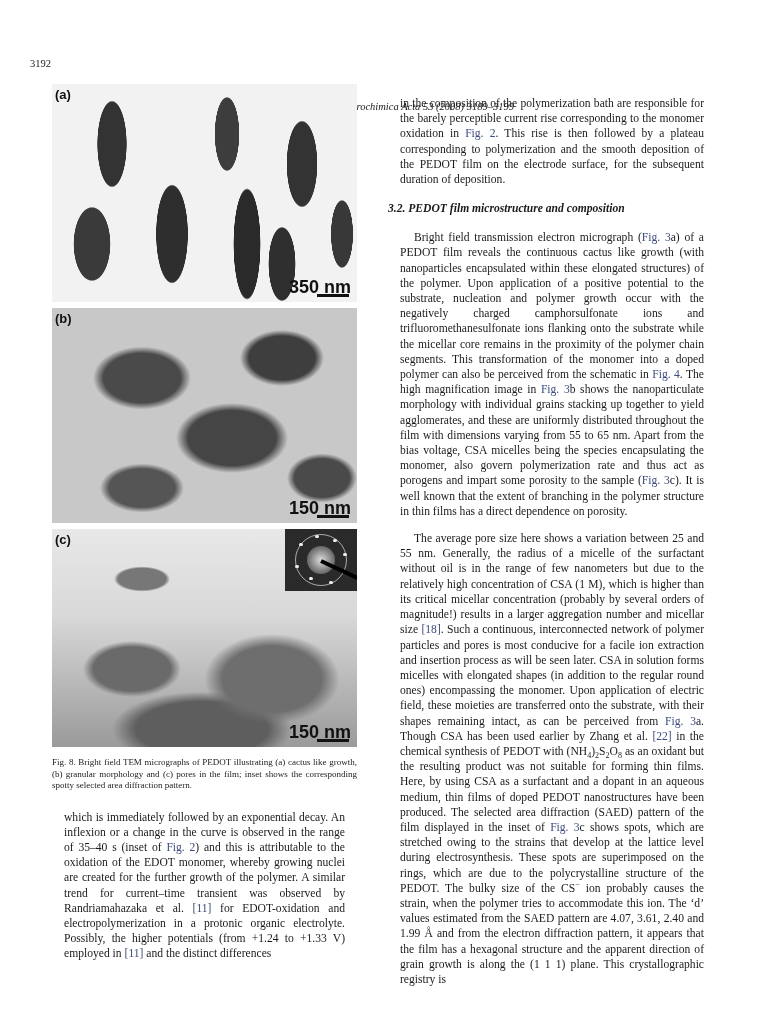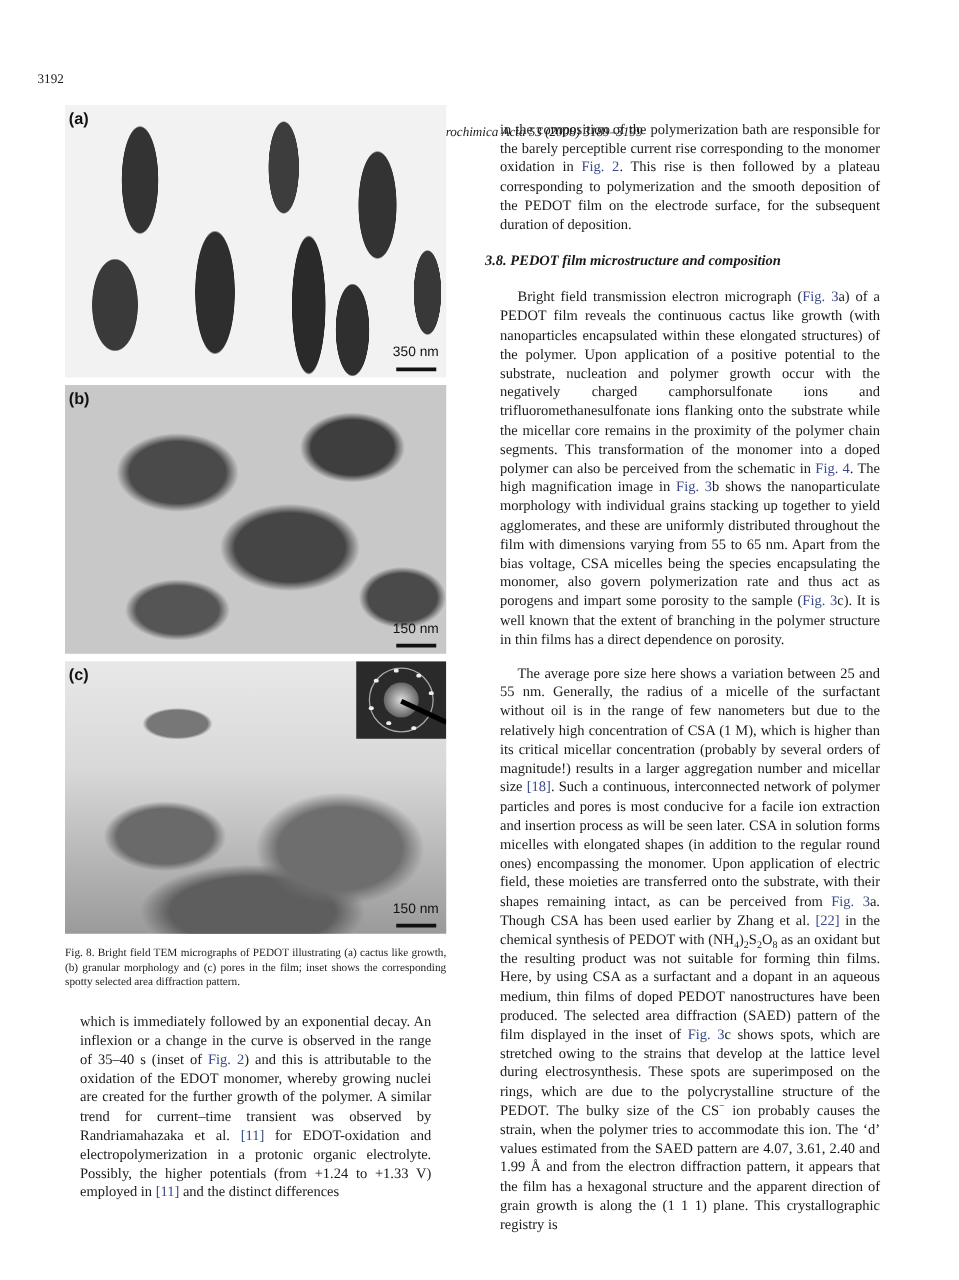--- a/index.html
+++ b/index.html
@@ -8,22 +8,22 @@
   .header { position: absolute; top: 58px; left: 0; width: 762px; height: 16px; font-size: 10.5px; }
   .page-num { position: absolute; left: 30px; top: 0; }
   .running-head { position: absolute; left: 0; width: 767px; text-align: center; font-style: italic; top: 0; margin-top: 43px; }
 
   .left-col { position: absolute; left: 52px; top: 84px; width: 305px; }
   .right-col { position: absolute; left: 388px; top: 84px; width: 328px; }
 
   .micro { position: relative; width: 305px; background: #888; overflow: hidden; }
   .micro .panel-label { position: absolute; left: 3px; top: 3px; font-family: "Liberation Sans", "DejaVu Sans", sans-serif;
                         font-weight: bold; font-size: 13px; color: #111; }
-  .micro .scale-text { position: absolute; right: 6px; bottom: 14px; font-family: "Liberation Sans", "DejaVu Sans", sans-serif;
-                       font-weight: normal; font-size: 11px; color: #111; }
+  .micro .scale-text { position: absolute; right: 6px; bottom: 4px; font-family: "Liberation Sans", "DejaVu Sans", sans-serif;
+                       font-weight: bold; font-size: 18px; color: #111; }
   .micro .scale-bar { position: absolute; right: 8px; bottom: 5px; width: 32px; height: 3px; background: #111; }
 
   #micro-a { height: 218px; margin-top: 0;
     background:
       radial-gradient(ellipse 30px 60px at 40px 160px, #3a3a3a 60%, transparent 62%),
       radial-gradient(ellipse 26px 80px at 120px 150px, #2e2e2e 60%, transparent 62%),
       radial-gradient(ellipse 24px 70px at 60px 60px, #333 60%, transparent 62%),
       radial-gradient(ellipse 22px 90px at 195px 160px, #2a2a2a 60%, transparent 62%),
       radial-gradient(ellipse 25px 70px at 250px 80px, #333 60%, transparent 62%),
       radial-gradient(ellipse 20px 60px at 175px 50px, #3d3d3d 60%, transparent 62%),
@@ -101,18 +101,18 @@
     </div>
     <p class="caption">Fig. 8. Bright field TEM micrographs of PEDOT illustrating (a) cactus like growth, (b) granular morphology and (c) pores in the film; inset shows the corresponding spotty selected area diffraction pattern.</p>
   </div>
 
   <p class="body-text left-body"><span>which is immediately followed by an exponential decay. An inflexion or a change in the curve is observed in the range of 35–40 s (inset of </span><a class="link">Fig. 2</a><span>) and this is attributable to the oxidation of the EDOT monomer, whereby growing nuclei are created for the further growth of the polymer. A similar trend for current–time transient was observed by Randriamahazaka et al. </span><a class="link">[11]</a><span> for EDOT-oxidation and electropolymerization in a protonic organic electrolyte. Possibly, the higher potentials (from +1.24 to +1.33 V) employed in </span><a class="link">[11]</a><span> and the distinct differences</span></p>
 </div>
 
 <div class="right-col">
   <p class="body-text"><span>in the composition of the polymerization bath are responsible for the barely perceptible current rise corresponding to the monomer oxidation in </span><a class="link">Fig. 2</a><span>. This rise is then followed by a plateau corresponding to polymerization and the smooth deposition of the PEDOT film on the electrode surface, for the subsequent duration of deposition.</span></p>
 
-  <h3 class="section-title">3.8.  PEDOT film microstructure and composition</h3>
+  <h3 class="section-title">3.2.  PEDOT film microstructure and composition</h3>
 
   <p class="body-text indent"><span>Bright field transmission electron micrograph (</span><a class="link">Fig. 3</a><span>a) of a PEDOT film reveals the continuous cactus like growth (with nanoparticles encapsulated within these elongated structures) of the polymer. Upon application of a positive potential to the substrate, nucleation and polymer growth occur with the negatively charged camphorsulfonate ions and trifluoromethanesulfonate ions flanking onto the substrate while the micellar core remains in the proximity of the polymer chain segments. This transformation of the monomer into a doped polymer can also be perceived from the schematic in </span><a class="link">Fig. 4</a><span>. The high magnification image in </span><a class="link">Fig. 3</a><span>b shows the nanoparticulate morphology with individual grains stacking up together to yield agglomerates, and these are uniformly distributed throughout the film with dimensions varying from 55 to 65 nm. Apart from the bias voltage, CSA micelles being the species encapsulating the monomer, also govern polymerization rate and thus act as porogens and impart some porosity to the sample (</span><a class="link">Fig. 3</a><span>c). It is well known that the extent of branching in the polymer structure in thin films has a direct dependence on porosity.</span></p>
 
   <p class="body-text indent"><span>The average pore size here shows a variation between 25 and 55 nm. Generally, the radius of a micelle of the surfactant without oil is in the range of few nanometers but due to the relatively high concentration of CSA (1 M), which is higher than its critical micellar concentration (probably by several orders of magnitude!) results in a larger aggregation number and micellar size </span><a class="link">[18]</a><span>. Such a continuous, interconnected network of polymer particles and pores is most conducive for a facile ion extraction and insertion process as will be seen later. CSA in solution forms micelles with elongated shapes (in addition to the regular round ones) encompassing the monomer. Upon application of electric field, these moieties are transferred onto the substrate, with their shapes remaining intact, as can be perceived from </span><a class="link">Fig. 3</a><span>a. Though CSA has been used earlier by Zhang et al. </span><a class="link">[22]</a><span> in the chemical synthesis of PEDOT with (NH</span><sub>4</sub><span>)</span><sub>2</sub><span>S</span><sub>2</sub><span>O</span><sub>8</sub><span> as an oxidant but the resulting product was not suitable for forming thin films. Here, by using CSA as a surfactant and a dopant in an aqueous medium, thin films of doped PEDOT nanostructures have been produced. The selected area diffraction (SAED) pattern of the film displayed in the inset of </span><a class="link">Fig. 3</a><span>c shows spots, which are stretched owing to the strains that develop at the lattice level during electrosynthesis. These spots are superimposed on the rings, which are due to the polycrystalline structure of the PEDOT. The bulky size of the CS</span><sup>−</sup><span> ion probably causes the strain, when the polymer tries to accommodate this ion. The ‘d’ values estimated from the SAED pattern are 4.07, 3.61, 2.40 and 1.99 Å and from the electron diffraction pattern, it appears that the film has a hexagonal structure and the apparent direction of grain growth is along the (1 1 1) plane. This crystallographic registry is</span></p>
 </div>
 
 </body></html>

